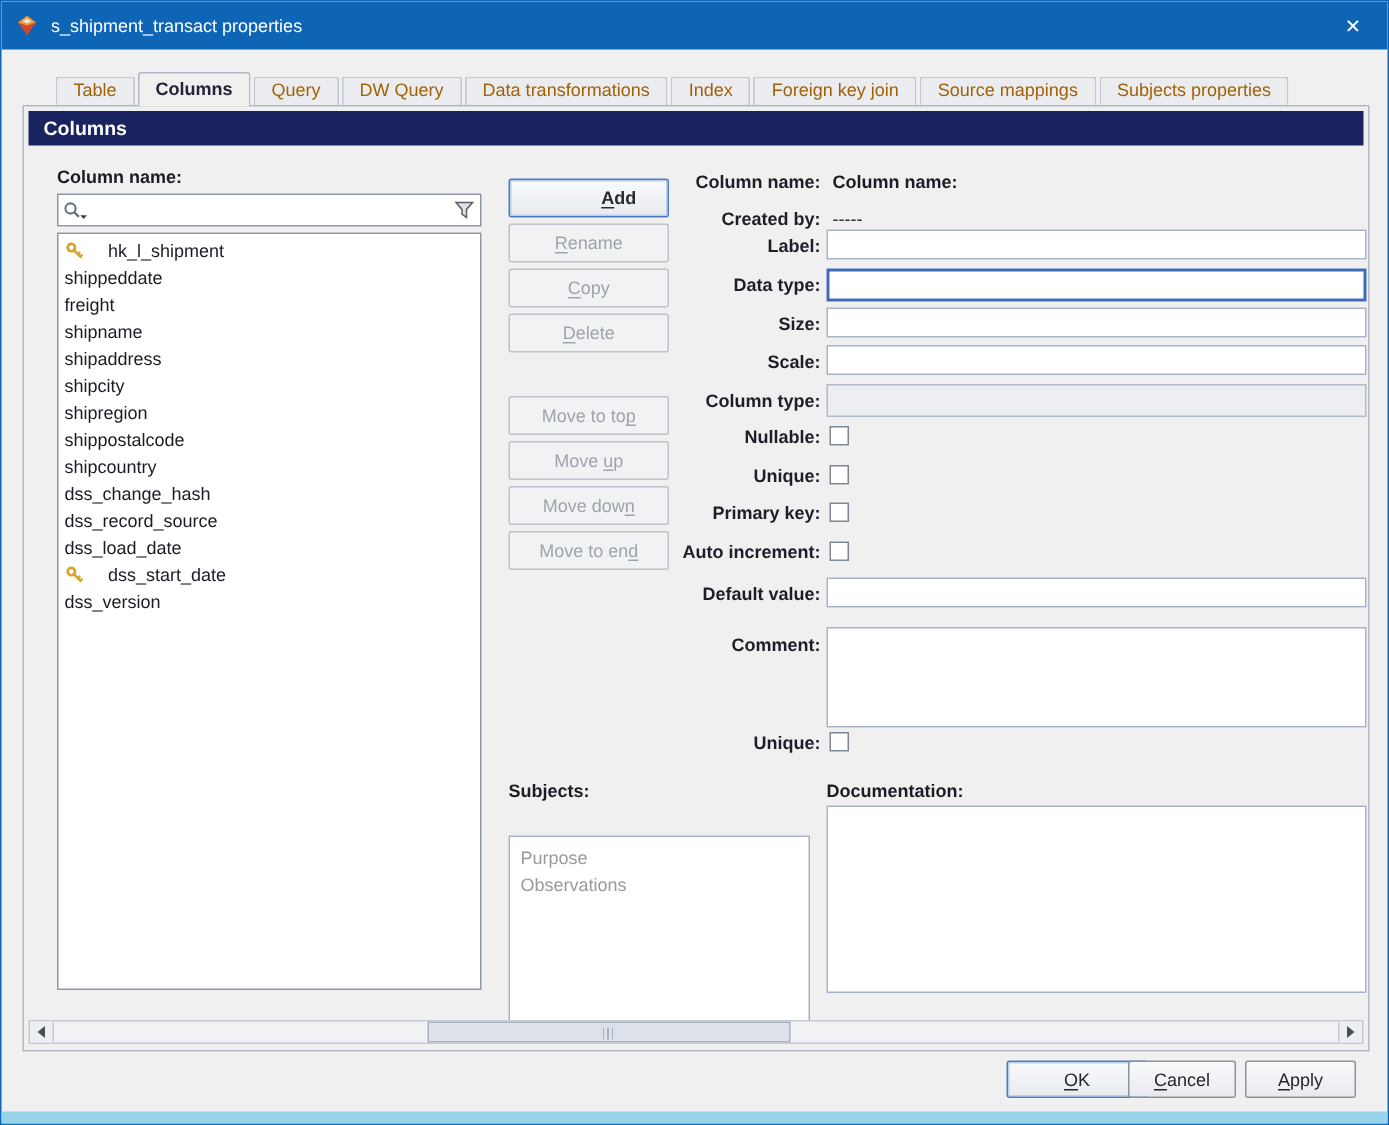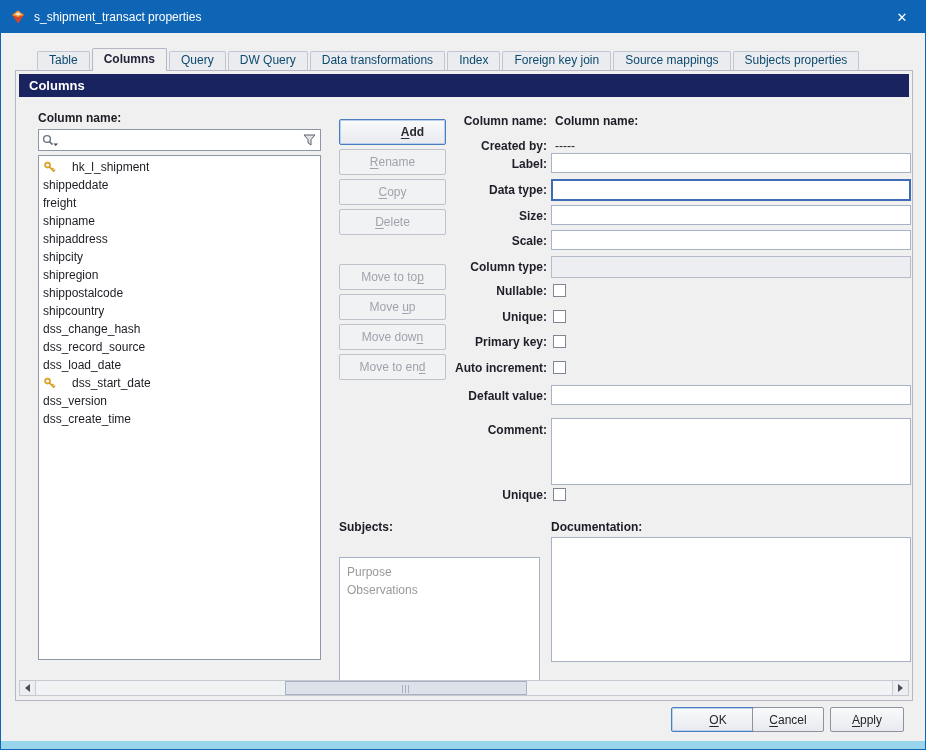--- a/index.html
+++ b/index.html
@@ -14,21 +14,21 @@
               background:var(--titlebar,#0f65b5); display:flex; align-items:center; padding-left:9px; }
   .app-icon { width:16px; height:16px; margin-right:8px; display:inline-flex; }
   .title-text { color:#fff; font-size:12px; }
   .close-btn { position:absolute; right:0; top:0; width:46px; height:32px; display:flex;
                align-items:center; justify-content:center; color:#fff; font-size:13px; cursor:default; }
 
   
   .tabbar { position:absolute; left:36px; top:46px; height:23px; display:flex; align-items:flex-end; z-index:3; }
   .tab { height:19px; line-height:17px; padding:0 11px; margin-right:2px; background:#ebecf0;
          border:1px solid #c2c5d2; border-bottom:none; border-radius:2px 2px 0 0;
-         color:#0c4a6e; white-space:nowrap; cursor:default; }
+         color:#a16207; white-space:nowrap; cursor:default; }
   .tab.selected { height:23px; line-height:21px; background:#f0f0f0; font-weight:bold; color:#23233a;
                   border-color:#b4b8c6; margin-bottom:-1px; }
 
   
   .panel { position:absolute; left:14px; top:69px; width:898px; height:631px;
            border:1px solid #b4b8c6; background:#f0f0f0; }
   .section-header { position:absolute; left:3px; right:3px; top:3px; height:23px;
                     background:var(--header,#19235f); color:#fff; font-weight:bold; font-size:13px;
                     line-height:23px; padding-left:10px; }
 
@@ -213,23 +213,20 @@
               <line x1="7.3" y1="7.3" x2="13.2" y2="13.2" stroke="#d8a429" stroke-width="2.2"></line>
               <line x1="10.4" y1="10.4" x2="12.3" y2="8.5" stroke="#d8a429" stroke-width="1.8"></line>
               <line x1="12.4" y1="12.4" x2="14.2" y2="10.6" stroke="#d8a429" stroke-width="1.8"></line>
             </svg>
           </span>
           <span>dss_start_date</span>
         </div>
         <div class="list-item">
           <span>dss_version</span>
         </div>
-        <div class="list-item">
-          <span>dss_create_time</span>
-        </div>
       </div>
 
     <button class="btn primary b-add"><u>A</u>dd</button>
     <button class="btn b-rename disabled"><u>R</u>ename</button>
     <button class="btn b-copy disabled"><u>C</u>opy</button>
     <button class="btn b-delete disabled"><u>D</u>elete</button>
     <button class="btn b-mtop disabled">Move to to<u>p</u></button>
     <button class="btn b-mup disabled">Move <u>u</u>p</button>
     <button class="btn b-mdown disabled">Move dow<u>n</u></button>
     <button class="btn b-mend disabled">Move to en<u>d</u></button>

